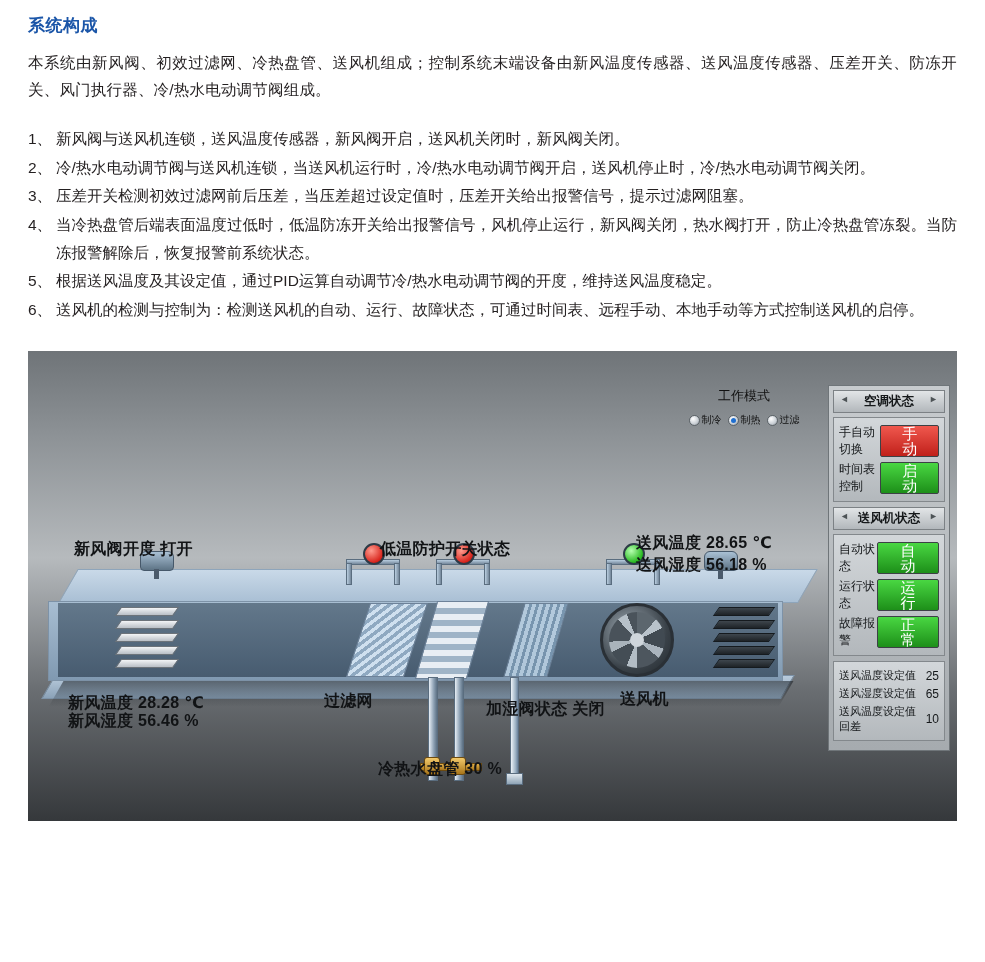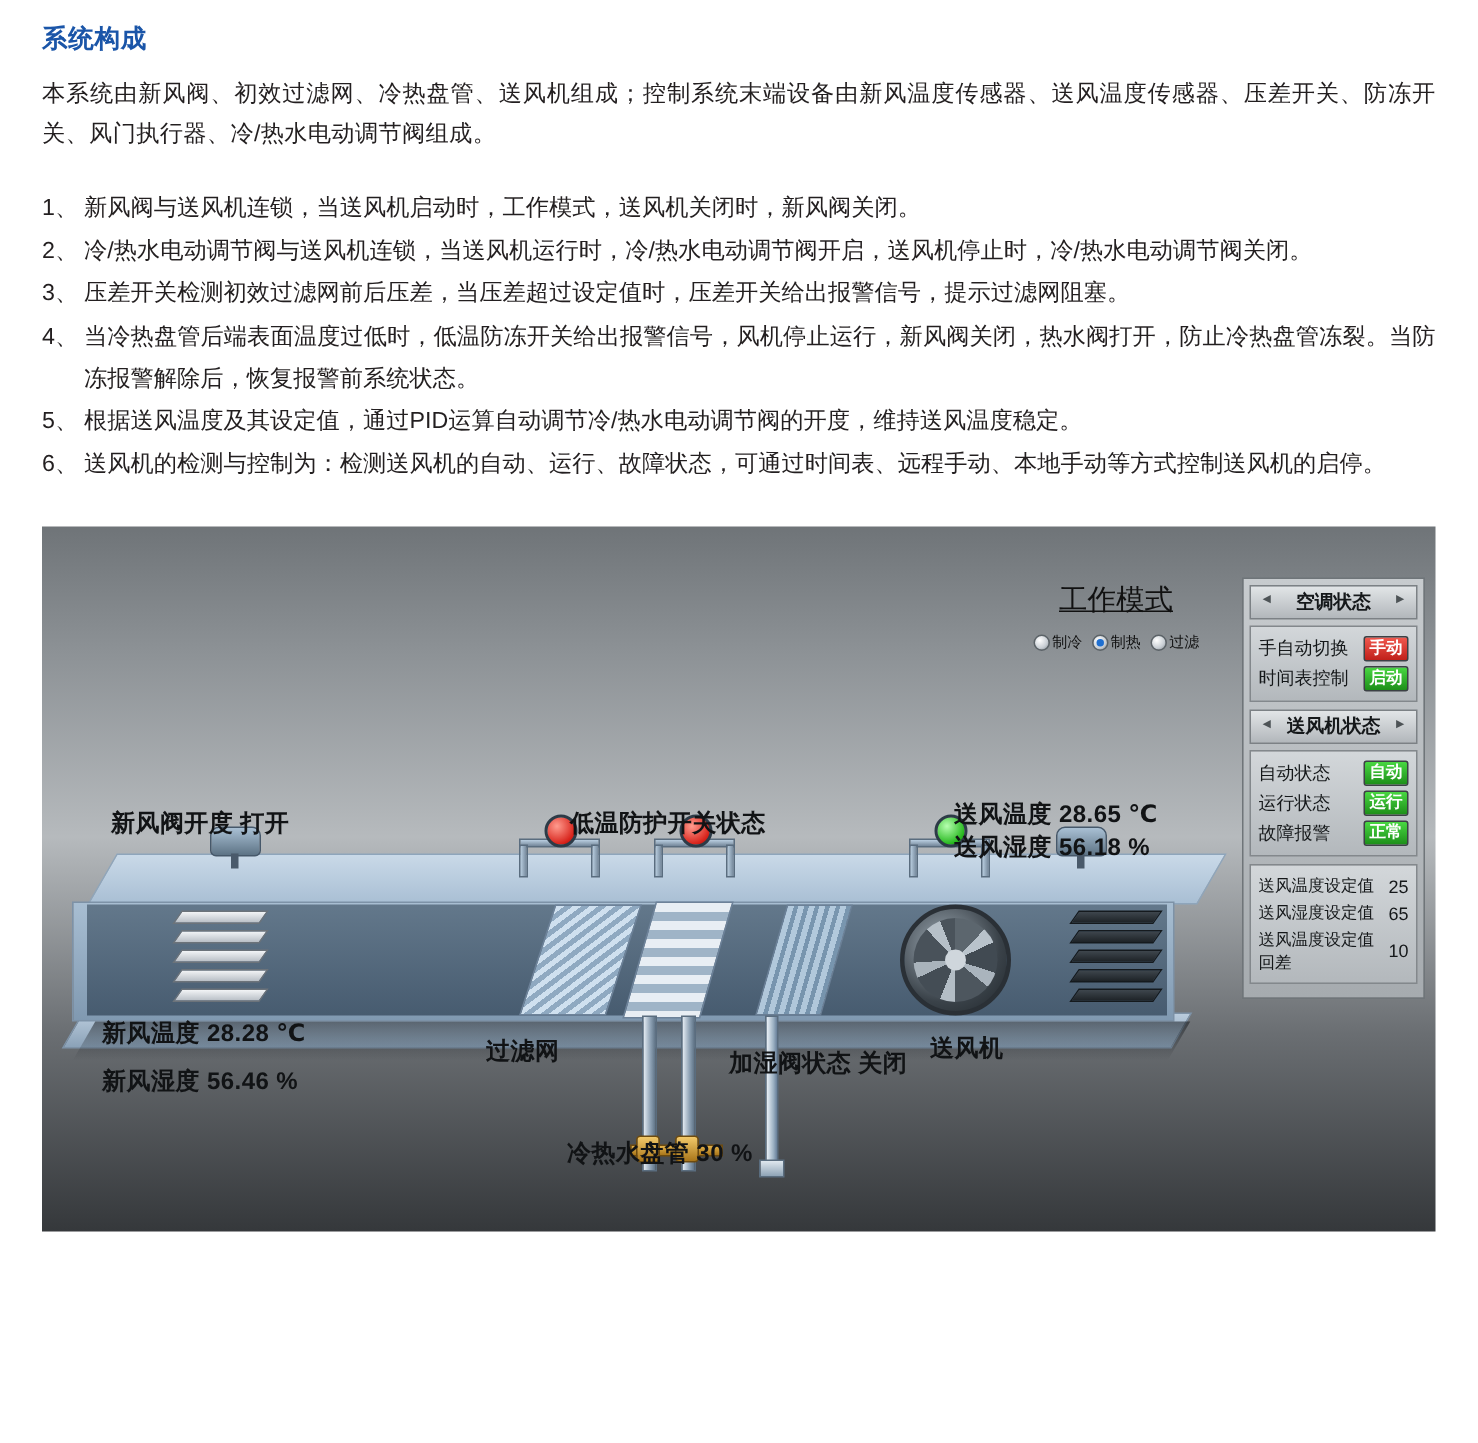--- a/index.html
+++ b/index.html
@@ -284,21 +284,21 @@
     letter-spacing: .3px;
   }
   .lbl.b { font-weight: bold; }
 
   
   .workmode {
     position:absolute; left: 636px; top: 36px;
     width: 160px;
   }
   .workmode .title {
-    font-size: 19px; color:#111; text-align:center; margin-bottom:8px;text-decoration:underline;
+    font-size: 13px; color:#111; text-align:center; margin-bottom:8px;
   }
   .radios {
     display:flex; gap:6px; align-items:center; justify-content:center;
     font-size: 10px; color:#111;
   }
   .radio {
     width:11px; height:11px; border-radius:50%;
     background: radial-gradient(circle at 35% 32%, #ffffff, #c8ced4 60%, #7d848a);
     border:1px solid #5c6368;
     display:inline-block;
@@ -336,29 +336,28 @@
     position:absolute; top:3px; font-size:9px; color:#4d5356;
   }
   .panel .bar .arrow.l { left:6px; }
   .panel .bar .arrow.r { right:6px; }
   .row {
     display:flex; align-items:center; justify-content:space-between;
     font-size: 12px; color:#15181a;
     margin: 3px 2px;
   }
   .led {
-    font-size: 11px;
+    font-size: 15px;
     color:#fff;
     border:1px solid #3c4145;
     border-radius:2px;
-    padding: 0 1px;
+    padding: 0 18px;
     min-width: 30px;
     text-align:center;
     line-height: 15px;
-    font-weight: bold;
   }
   .led.red { background: linear-gradient(180deg,#f0584e,#c0201a); }
   .led.green { background: linear-gradient(180deg,#49d742,#1d8f19); color:#fff; }
   .grp {
     background: linear-gradient(180deg,#d3d7da,#b3b8bc);
     border:1px solid #83888c;
     padding: 3px;
     margin-bottom: 5px;
   }
   .setrow {
@@ -375,21 +374,21 @@
   <h1 class="section-title">系统构成</h1>
 
   <p class="para">本系统由新风阀、初效过滤网、冷热盘管、送风机组成；控制系统末端设备由新风温度传感器、送风温度传感器、压差开关、防冻开关、风门执行器、冷/热水电动调节阀组成。</p>
 
   <div class="para-gap"></div>
 
 
   <ul class="list">
     <li>
       <span class="num">1、</span>
-      <span class="txt">新风阀与送风机连锁，当送风机启动时，工作模式，送风机关闭时，新风阀关闭。</span>
+      <span class="txt">新风阀与送风机连锁，送风温度传感器，新风阀开启，送风机关闭时，新风阀关闭。</span>
     </li>
     <li>
       <span class="num">2、</span>
       <span class="txt">冷/热水电动调节阀与送风机连锁，当送风机运行时，冷/热水电动调节阀开启，送风机停止时，冷/热水电动调节阀关闭。</span>
     </li>
     <li>
       <span class="num">3、</span>
       <span class="txt">压差开关检测初效过滤网前后压差，当压差超过设定值时，压差开关给出报警信号，提示过滤网阻塞。</span>
     </li>
     <li>
@@ -474,21 +473,21 @@
   </div>
   <div class="humid">
     <div class="tube"></div>
       <div class="cap"></div>
   </div>
 
   <div class="lbl b" style="left:46px; top:188px;">新风阀开度 打开</div>
   <div class="lbl b" style="left:336px; top:188px;margin-left:16px;">低温防护开关状态</div>
   <div class="lbl b" style="left:608px; top:182px;">送风温度  28.65 ℃</div>
   <div class="lbl b" style="left:608px; top:204px;">送风湿度  56.18 %</div>
-  <div class="lbl b" style="left:40px; top:328px;">新风温度  28.28 ℃</div>
+  <div class="lbl b" style="left:40px; top:342px;">新风温度  28.28 ℃</div>
   <div class="lbl b" style="left:40px; top:360px;">新风湿度  56.46 %</div>
   <div class="lbl b" style="left:296px; top:340px;">过滤网</div>
   <div class="lbl b" style="left:458px; top:348px;">加湿阀状态  关闭</div>
   <div class="lbl b" style="left:592px; top:338px;">送风机</div>
   <div class="lbl b" style="left:350px; top:408px;">冷热水盘管  30 %</div>
 
   <div class="workmode">
     <div class="title">工作模式</div>
     <div class="radios">
       <span class="radio-item">

